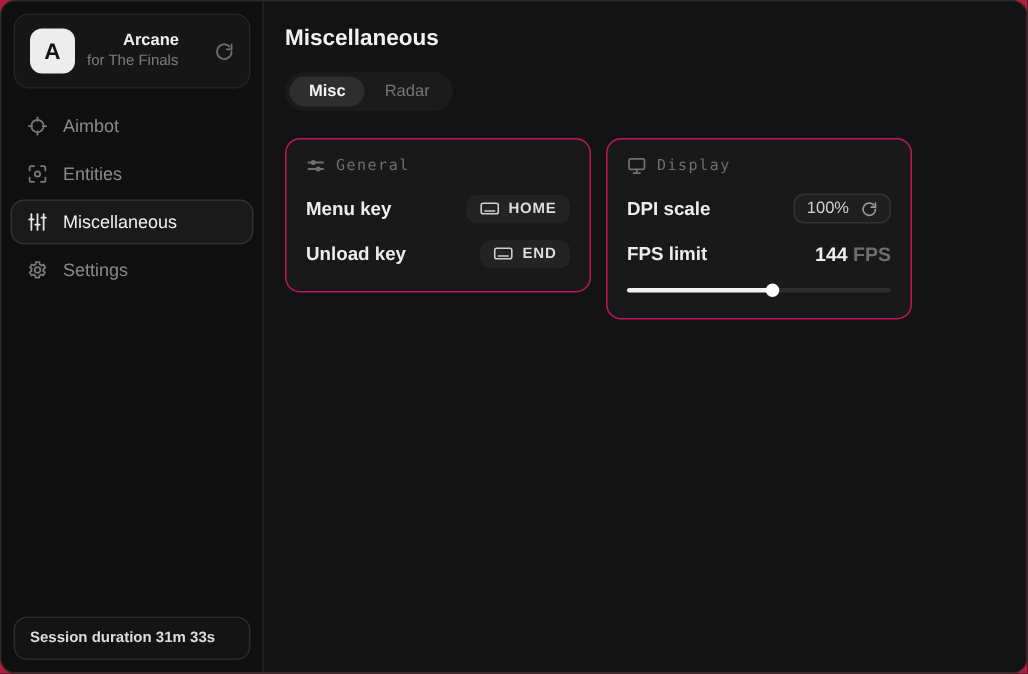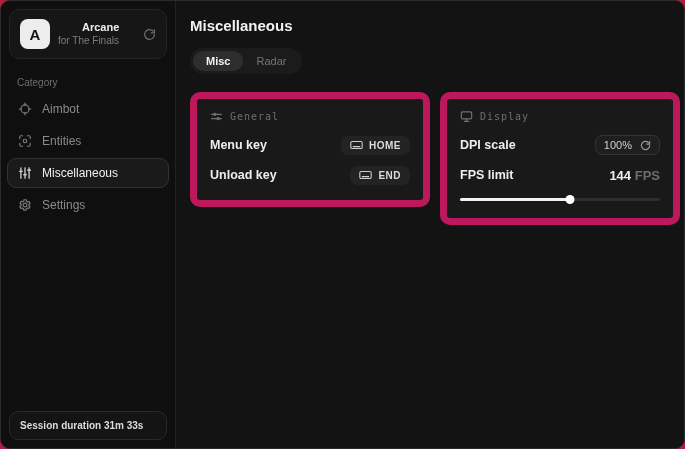--- a/index.html
+++ b/index.html
@@ -89,24 +89,24 @@
     margin-bottom:18px;
   }
   .tab {
     padding:4px 13px; border-radius:12px;
     font-size:11px; color:#767676; cursor:pointer;
   }
   .tab.active { background:#2e2e2e; color:#f2f2f2; font-weight:bold; }
   .cards { display:flex; gap:10px; align-items:flex-start; }
   .card {
     background:#191919;
-    border:7px solid #be185d;
+    border:1px solid #be185d;
     border-radius:10px;
     padding:11px 13px 13px 13px;
-    width:240px;
+    width:204px;
   }
   .card-head {
     display:flex; align-items:center; gap:7px;
     color:#6f6f6f;
     font-family:"DejaVu Sans Mono", monospace;
     font-size:10px; letter-spacing:1px;
     margin-bottom:10px;
   }
   .card-head .cico { display:flex; color:#6f6f6f; }
   .row {
@@ -173,21 +173,20 @@
         <div class="brand-sub">for The Finals</div>
       </div>
       <span class="brand-refresh">
         <svg width="13" height="13" viewBox="0 0 24 24" fill="none" stroke="currentColor" stroke-width="2.2" stroke-linecap="round">
           <path d="M21 12a9 9 0 1 1-2.6-6.4"></path>
             <polyline points="21 3 21 9 15 9"></polyline>
         </svg>
       </span>
     </div>
 
-    <div class="category-label">Category</div>
 
     <nav class="nav">
       <div class="nav-item">
         <span class="nico">
           <svg width="14" height="14" viewBox="0 0 24 24" fill="none" stroke="currentColor" stroke-width="2" stroke-linecap="round">
             <circle cx="12" cy="12" r="7"></circle>
               <line x1="12" y1="2" x2="12" y2="6"></line>
               <line x1="12" y1="18" x2="12" y2="22"></line>
               <line x1="2" y1="12" x2="6" y2="12"></line>
               <line x1="18" y1="12" x2="22" y2="12"></line>

